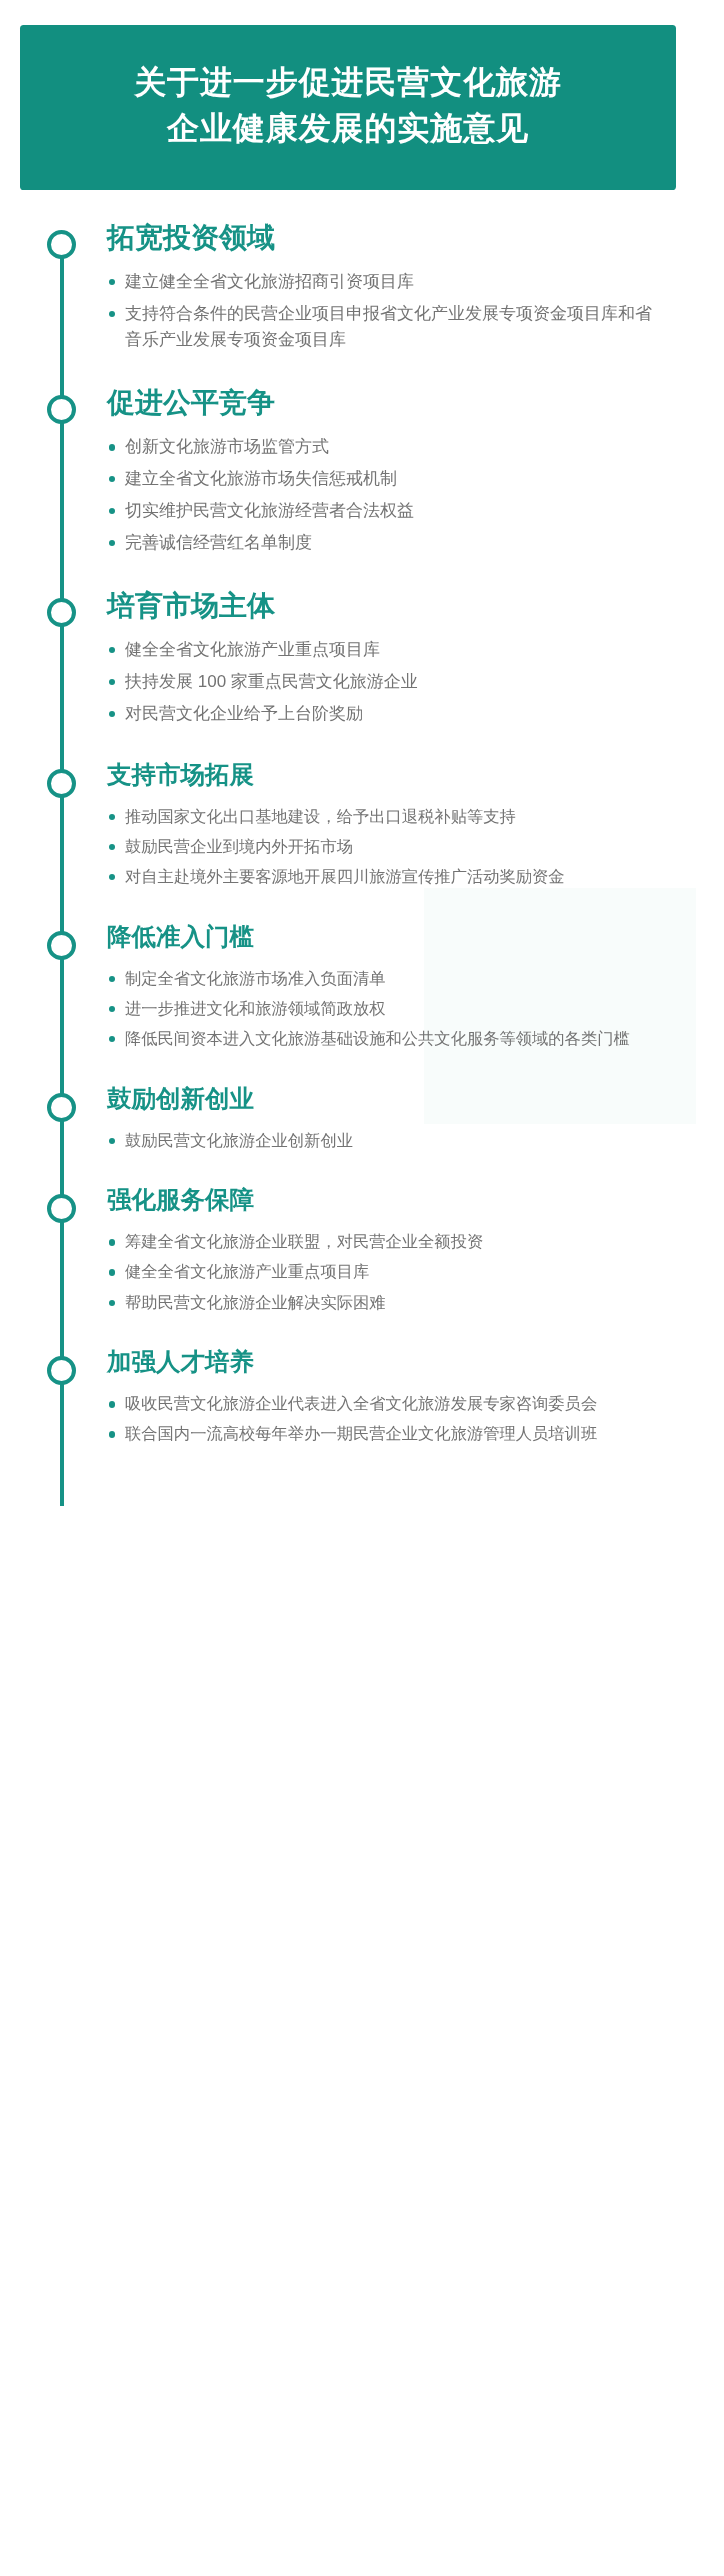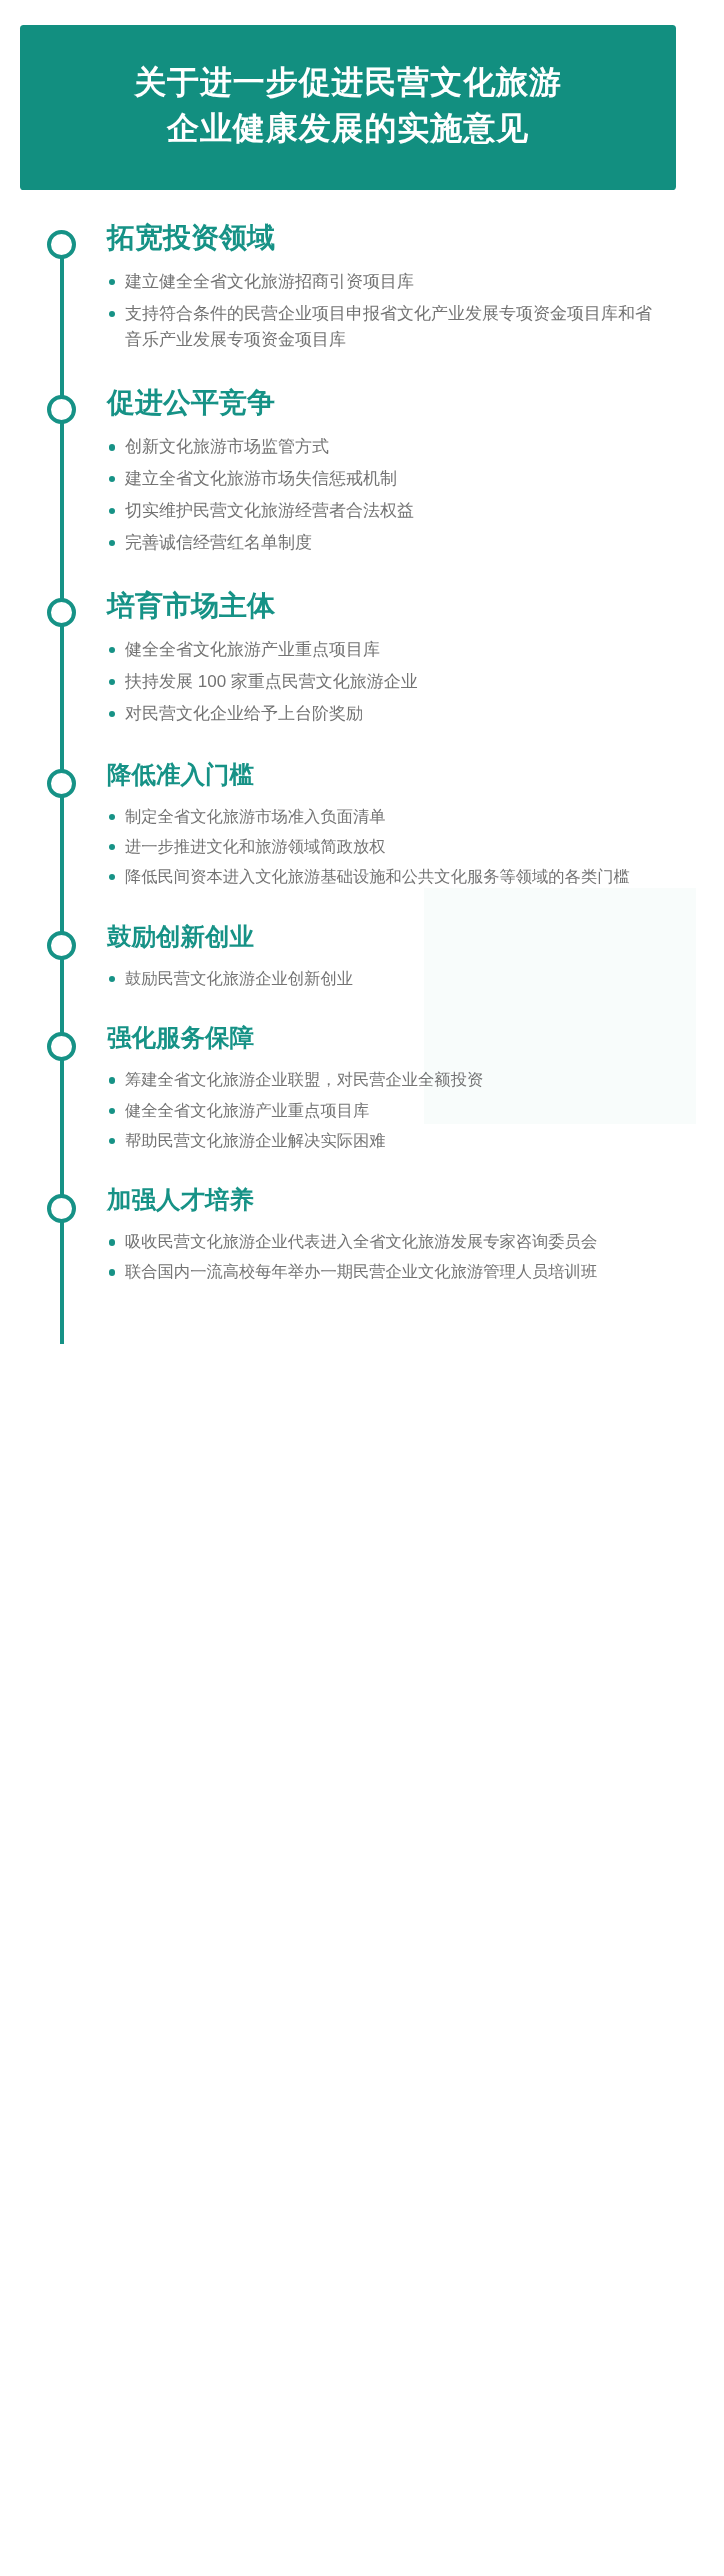--- a/index.html
+++ b/index.html
@@ -156,20 +156,29 @@
           <div class="dot"></div>
           <div class="section-title">培育市场主体</div>
           <ul class="bullets">
             <li>健全全省文化旅游产业重点项目库</li>
             <li>扶持发展 100 家重点民营文化旅游企业</li>
             <li>对民营文化企业给予上台阶奖励</li>
           </ul>
         </div>
         <div class="section small">
           <div class="dot"></div>
+          <div class="section-title">支持市场拓展</div>
+          <ul class="bullets">
+            <li>推动国家文化出口基地建设，给予出口退税补贴等支持</li>
+            <li>鼓励民营企业到境内外开拓市场</li>
+            <li>对自主赴境外主要客源地开展四川旅游宣传推广活动奖励资金</li>
+          </ul>
+        </div>
+        <div class="section small">
+          <div class="dot"></div>
           <div class="section-title">降低准入门槛</div>
           <ul class="bullets">
             <li>制定全省文化旅游市场准入负面清单</li>
             <li>进一步推进文化和旅游领域简政放权</li>
             <li>降低民间资本进入文化旅游基础设施和公共文化服务等领域的各类门槛</li>
           </ul>
         </div>
         <div class="section small">
           <div class="dot"></div>
           <div class="section-title">鼓励创新创业</div>

